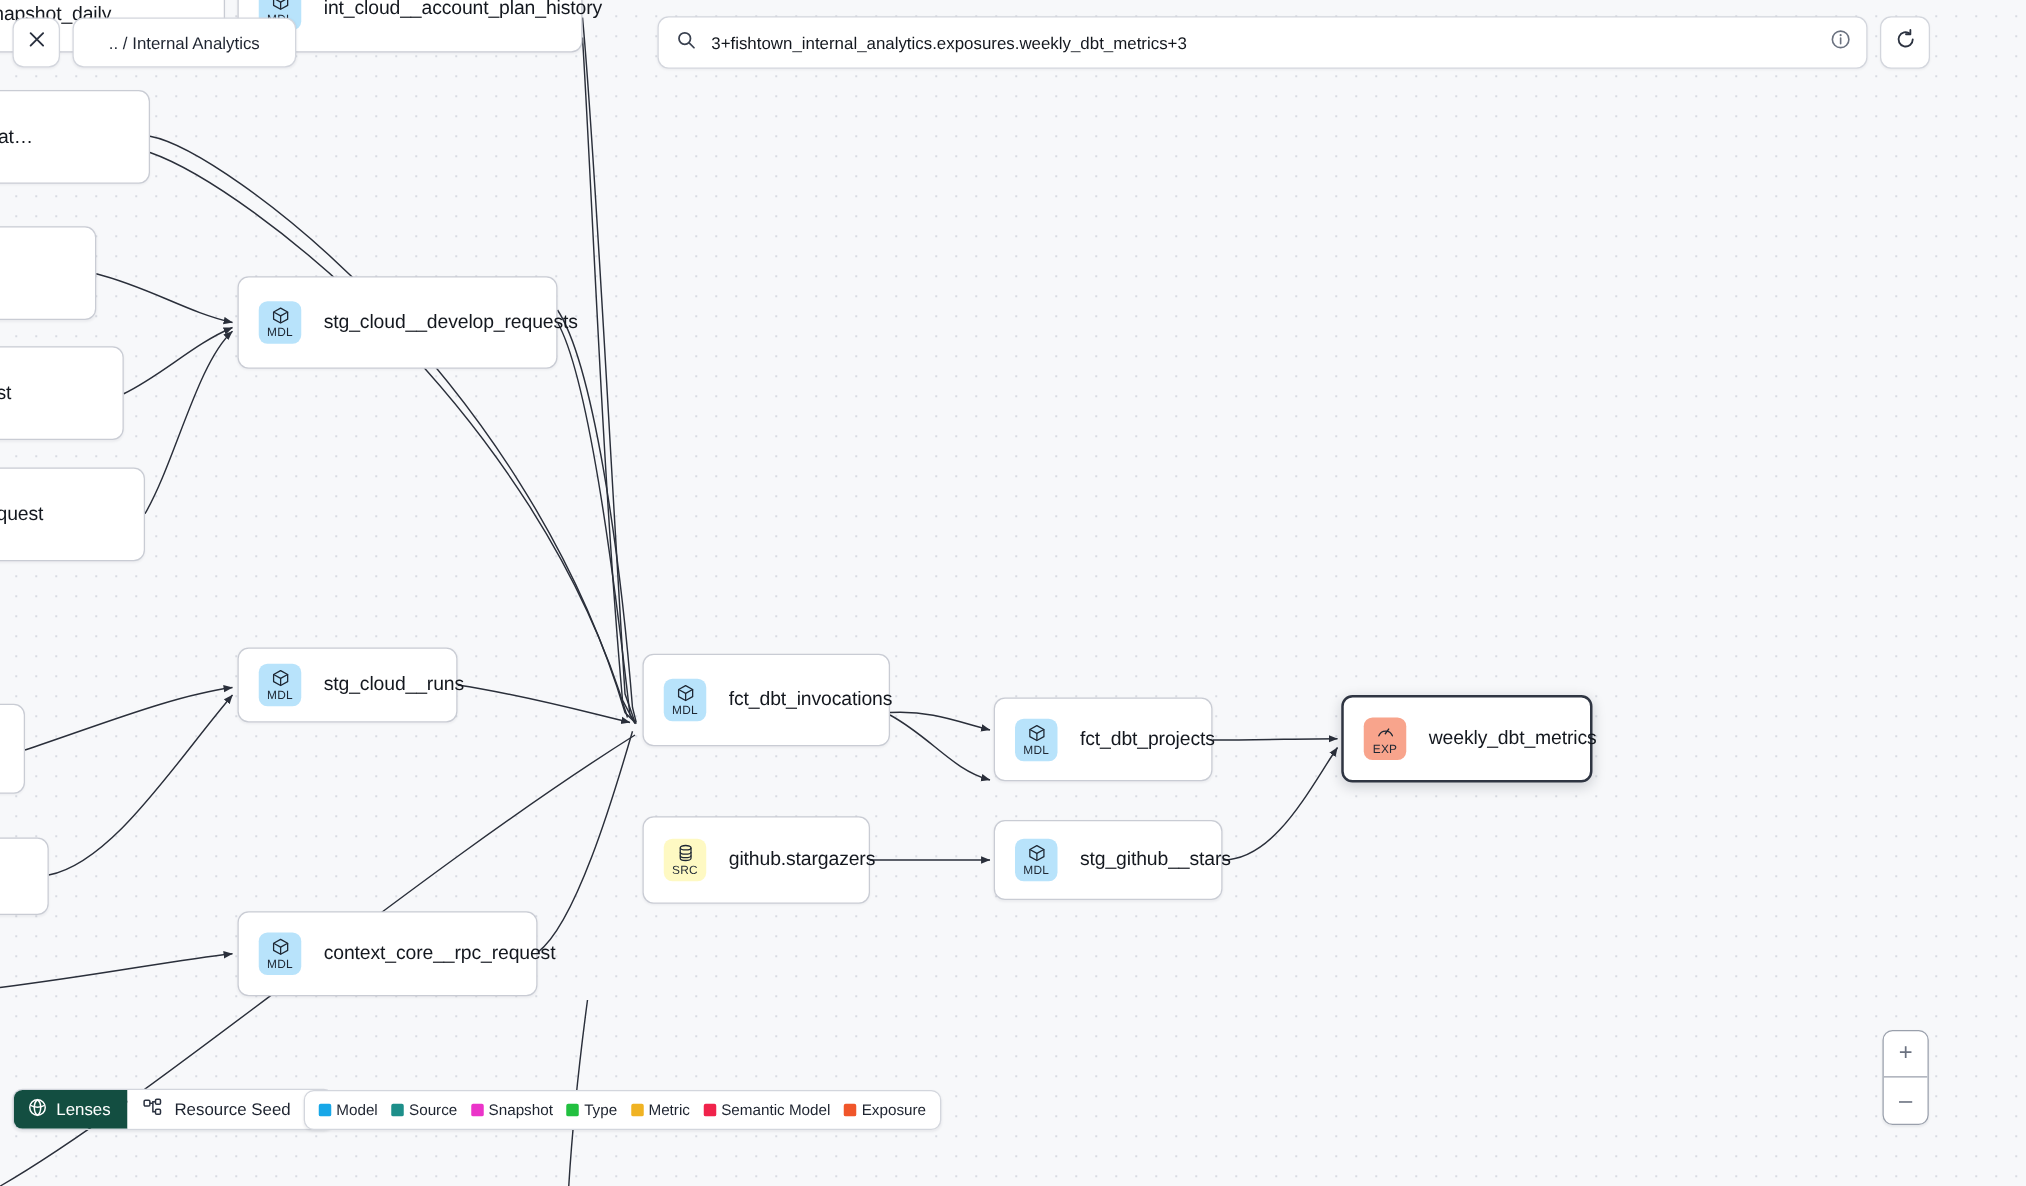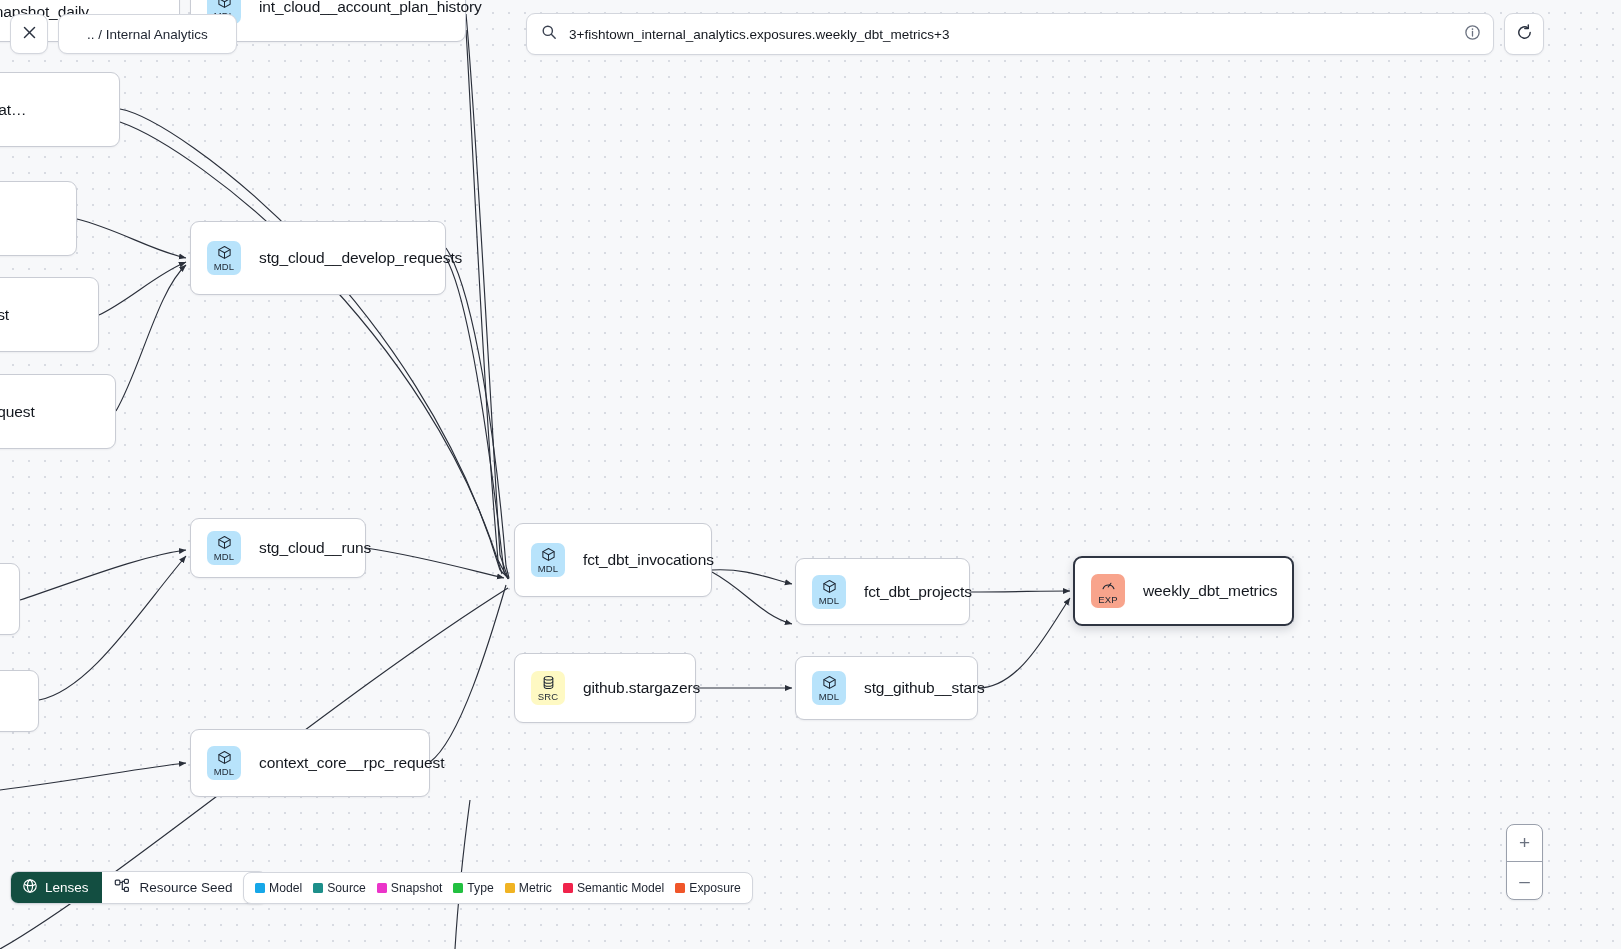--- a/index.html
+++ b/index.html
@@ -291,21 +291,21 @@
         <div class="badge badge-mdl">
           <span class="bicon"><svg width="15" height="15" viewBox="0 0 16 16" fill="none" stroke="#1e2733" stroke-width="1.1" stroke-linejoin="round">
               <path d="M8 1.6 L14 4.9 L8 8.2 L2 4.9 Z"></path>
               <path d="M2 4.9 V11 L8 14.3 L14 11 V4.9"></path>
               <path d="M8 8.2 V14.3"></path>
             </svg></span>
           <span class="btxt">MDL</span>
         </div>
         <span class="label">fct_dbt_projects</span>
       </div>
-      <div class="node selected" style="left: 1073px; top: 556px; width: 221px; height: 70px;">
+      <div class="node selected" style="left: 1073px; top: 556px; width: 201px; height: 70px;">
         <div class="badge badge-exp">
           <span class="bicon"><svg width="15" height="15" viewBox="0 0 16 16" fill="none" stroke="#1e2733" stroke-width="1.15" stroke-linecap="round">
               <path d="M2.2 11.4 A6.2 6.2 0 0 1 13.8 11.4"></path>
               <path d="M10.6 5.6 L7.7 9.6"></path>
             </svg></span>
           <span class="btxt">EXP</span>
         </div>
         <span class="label">weekly_dbt_metrics</span>
       </div>
       <div class="node" style="left: -96px; top: 670px; width: 135px; height: 62px;"></div>

